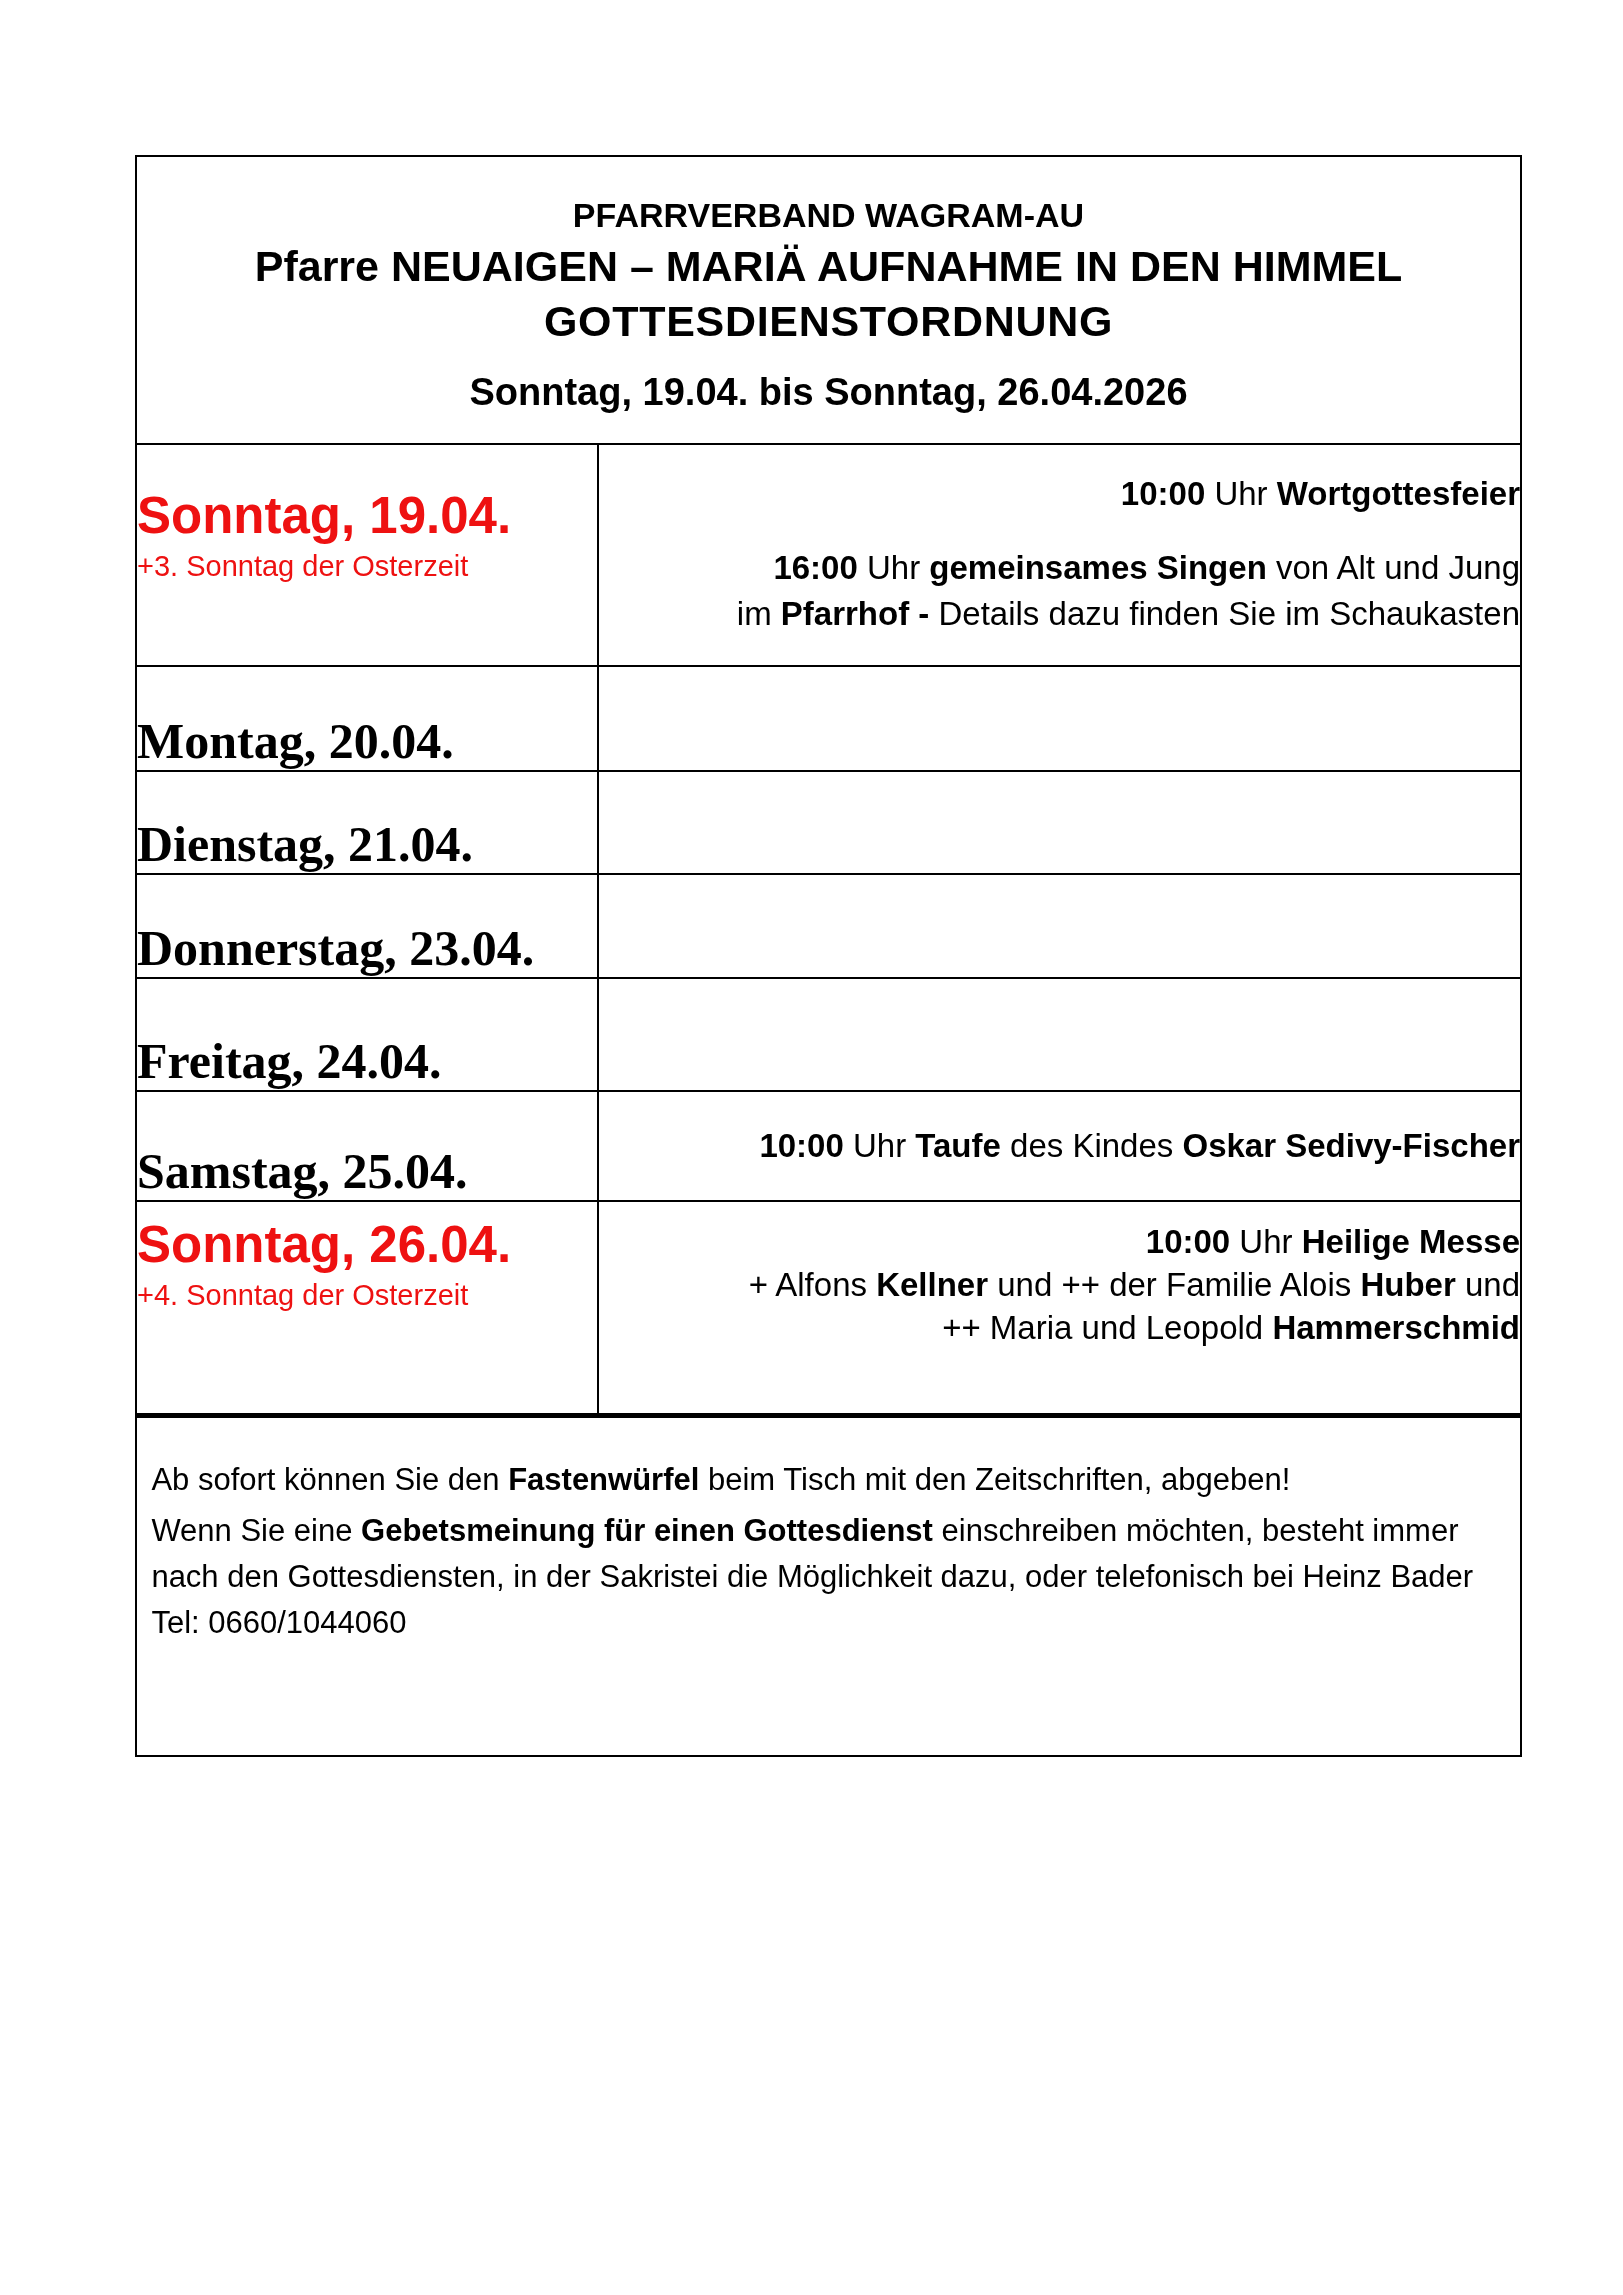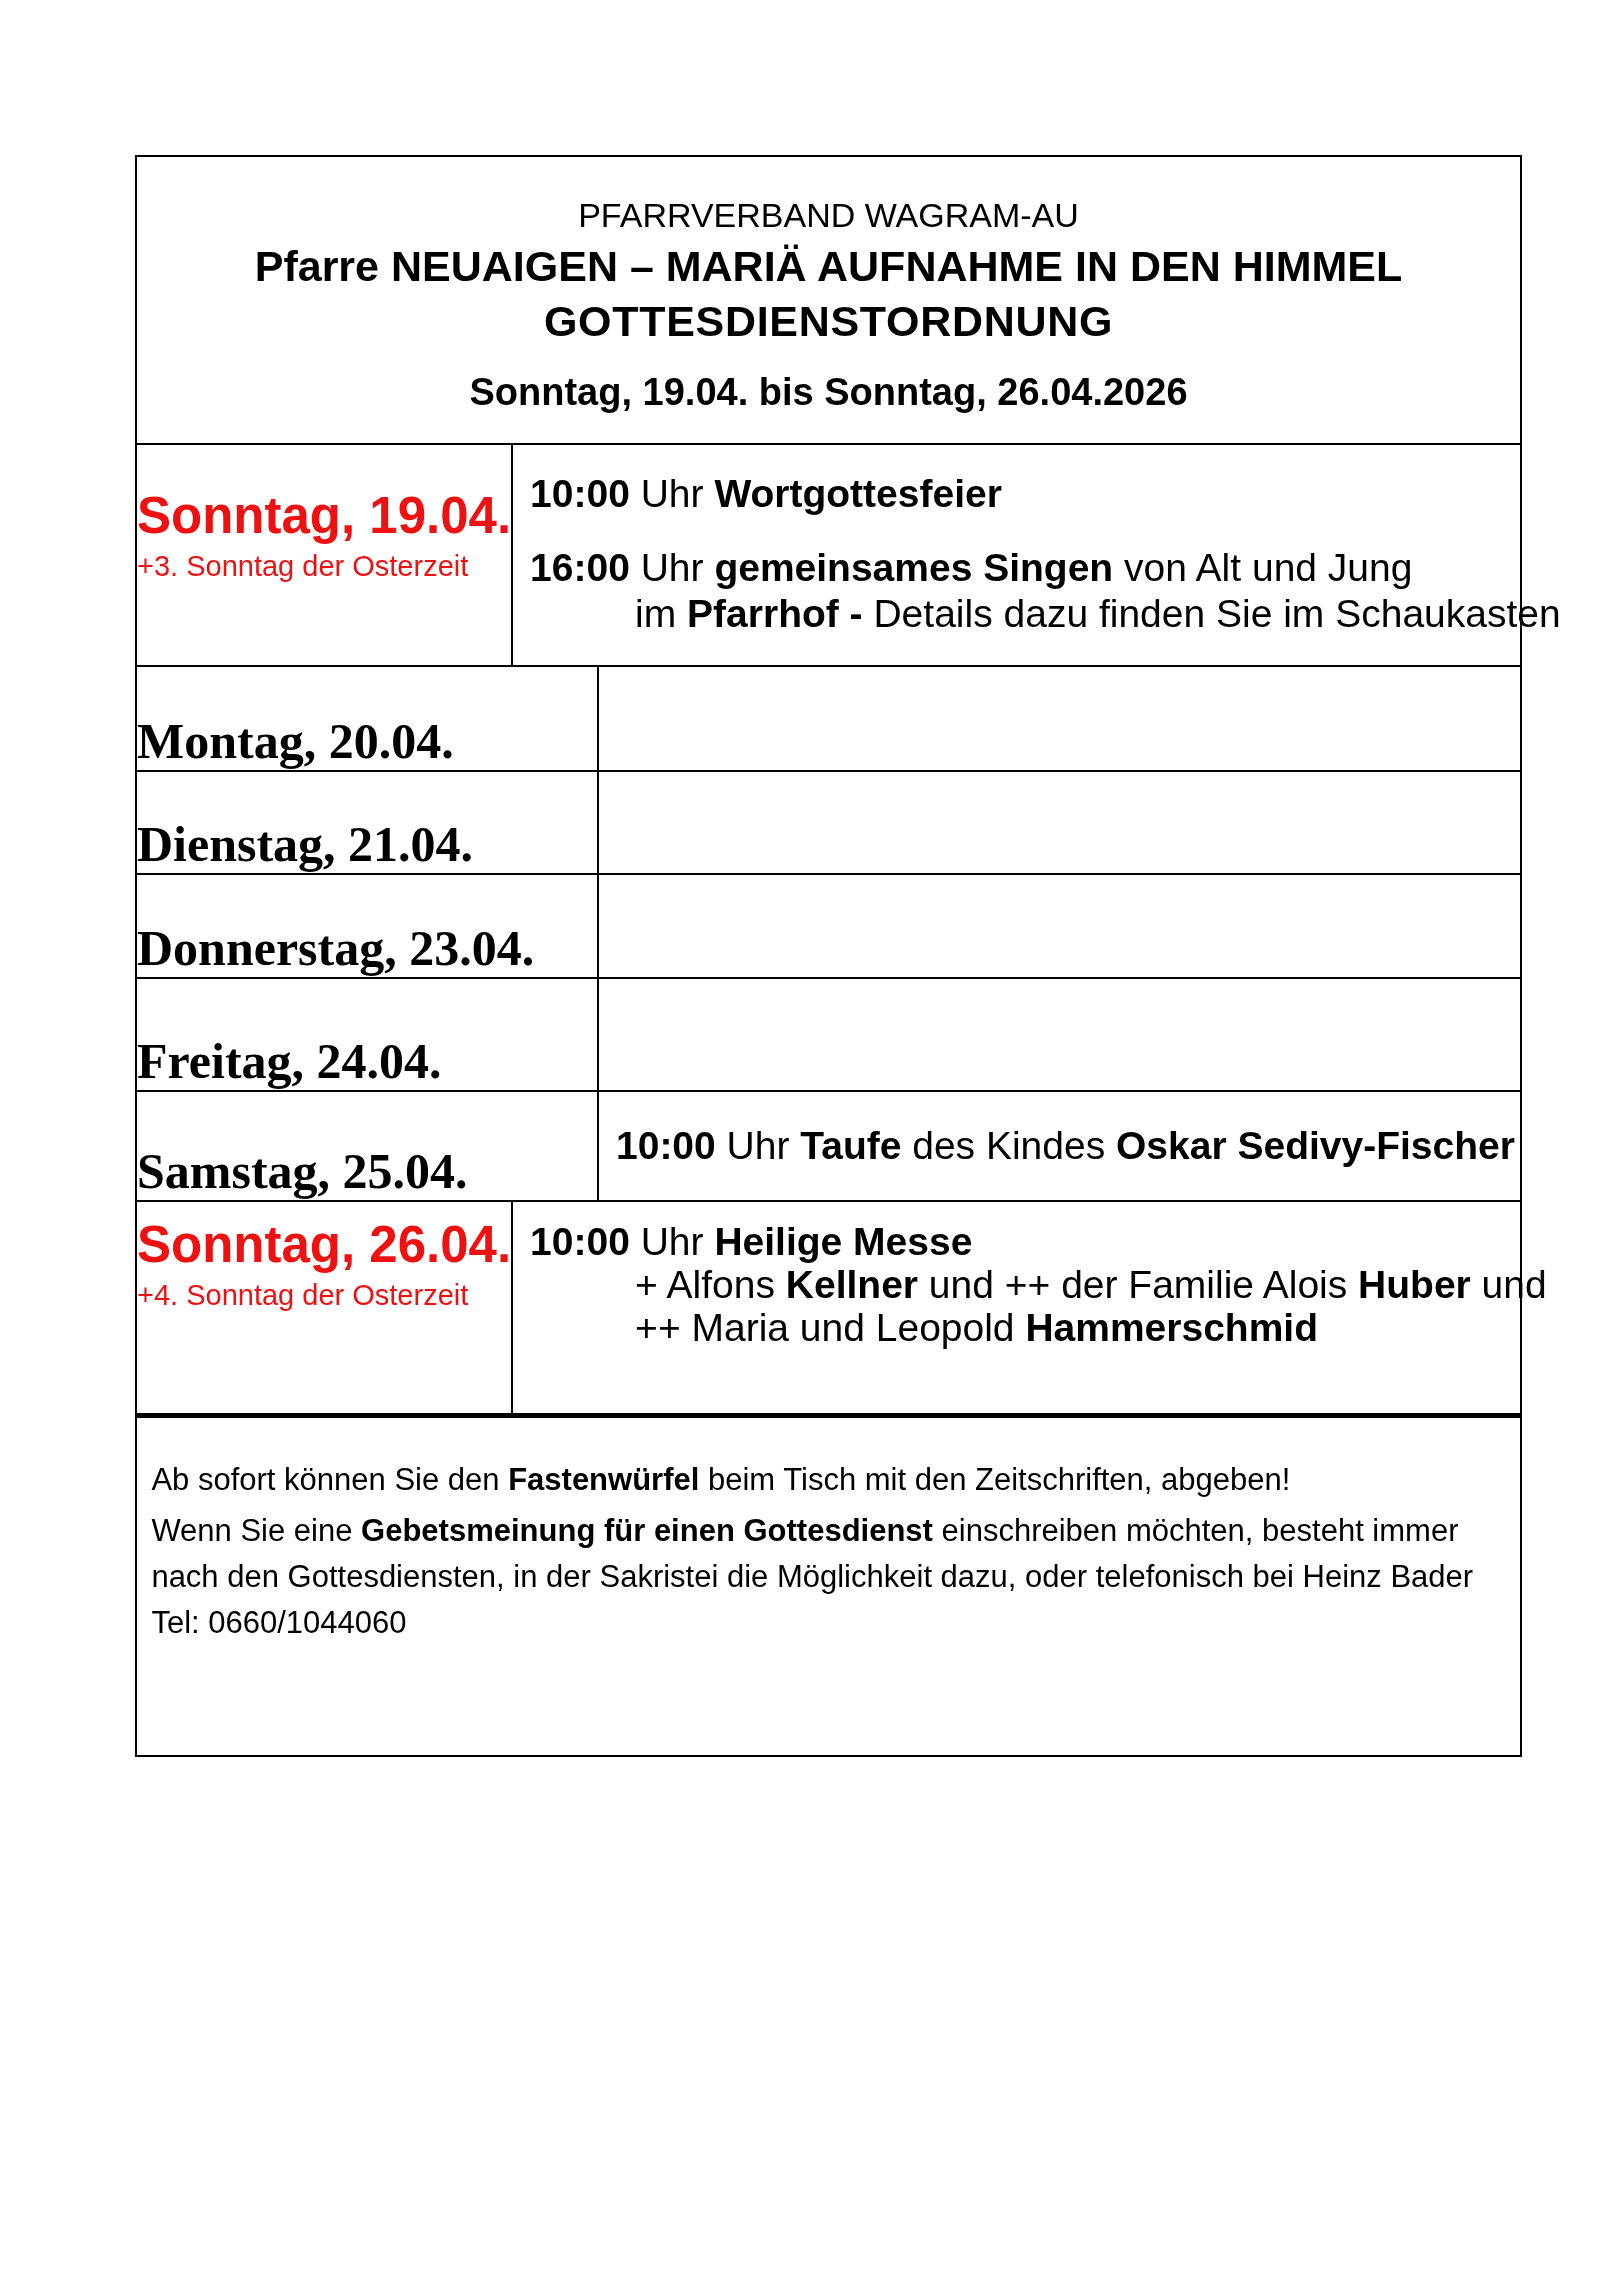--- a/index.html
+++ b/index.html
@@ -11,38 +11,38 @@
   .gtable {
     position:absolute; left:135px; top:155px; width:1387px; height:1602px;
     border:2.6px solid #000; box-sizing:border-box;
     display:flex; flex-direction:column; background:#fff;
   }
   
   .thead {
     height:288px; box-sizing:border-box; border-bottom:2.6px solid #000;
     text-align:center;
   }
-  .h1 { font-size:34px; font-weight:normal; line-height:41px; padding-top:38px; }
+  .h1 { font-size:34px; font-weight:bold; line-height:41px; padding-top:38px; }
   .h2 { font-size:43px; font-weight:bold; line-height:54px; margin-top:2.6px; }
   .h3 { font-size:43px; font-weight:bold; line-height:52px; margin-top:2.6px; letter-spacing:0.7px; }
   .hdate { font-size:38px; font-weight:bold; line-height:42px; margin-top:23.6px; }
 
   
   .trow { display:flex; box-sizing:border-box; border-bottom:2.6px solid #000; }
   .trow.thick { border-bottom-width:5.9px; }
   .cell-left {
     width:462px; box-sizing:border-box; border-right:2.6px solid #000;
   }
   .trow.v-center .cell-left { display:flex; flex-direction:column; justify-content:flex-end;font-family:Liberation Serif, serif; }
   .day { font-size:50px; font-weight:bold; white-space:nowrap; }
   .trow.red .day { color:var(--red); font-size:51px; }
   .sub { font-size:29px; font-weight:normal; color:var(--red); margin-top:5.2px; white-space:nowrap; }
   .cell-right { flex:1; box-sizing:border-box; padding-left:17px; }
   .trow.rv-center .cell-right { display:flex; flex-direction:column; justify-content:center; }
-  .line { font-size:39px; line-height:46px; white-space:nowrap; }
+  .line { font-size:33px; line-height:46px; white-space:nowrap;text-align:right; }
   .lh66 .line { line-height:43px; }
   .line.indent { padding-left:105px; }
   .line.gap { margin-top:27.5px; }
   .b { font-weight:bold; }
 
   
   .notes { box-sizing:border-box; padding:39px 19.6px 0 14.4px; flex:1; }
   .notes p { margin:0 0 5.2px 0; font-size:31px; line-height:46px; }
 </style>
 </head>

